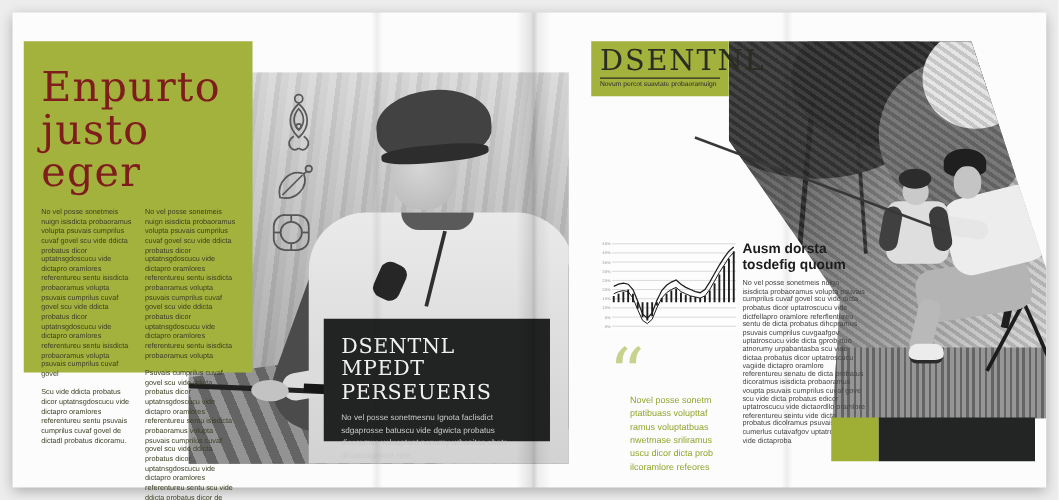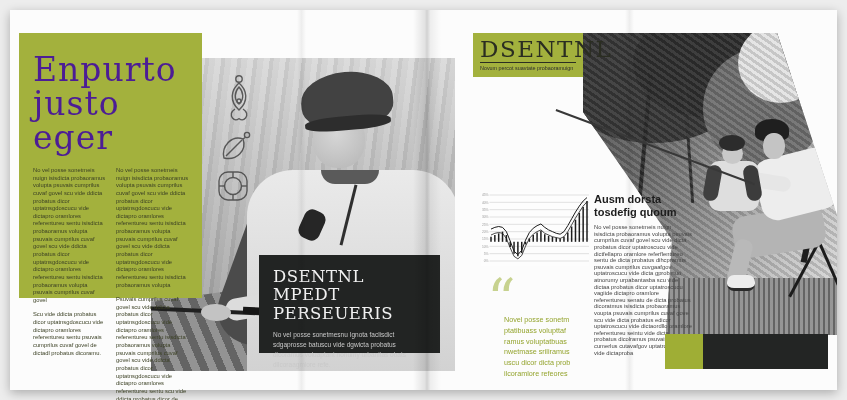--- a/index.html
+++ b/index.html
@@ -28,21 +28,21 @@
   .pl-face{left:162px;top:54px;width:52px;height:56px;background:radial-gradient(circle at 45% 40%,#d6d6d6,#b5b5b5);border-radius:46%;}
   .pl-fringe{left:158px;top:46px;width:60px;height:18px;background:#2e2e2e;border-radius:50%;transform:rotate(-4deg);}
   .pl-cap{left:150px;top:14px;width:92px;height:56px;background:#424242;border-radius:50% 50% 40% 40%;transform:rotate(-5deg);}
   .pl-capband{left:154px;top:58px;width:86px;height:14px;background:#2d2d2d;border-radius:40%;transform:rotate(-5deg);}
   .pl-arm{left:74px;top:234px;width:96px;height:22px;background:#dcdcdc;border-radius:12px;transform:rotate(-10deg);}
   .pl-rod{left:-6px;top:252px;width:170px;height:3.5px;background:#202020;transform:rotate(2.5deg);}
   .pl-grip{left:92px;top:250px;width:56px;height:6.5px;background:#161616;transform:rotate(2.5deg);}
   .pl-hand{left:50px;top:246px;width:30px;height:17px;background:#c3c3c3;border-radius:50%;transform:rotate(2deg);}
 
   .green-box{left:9px;top:23px;width:183px;height:265px;background:#a3b13d;padding:14px 12px 0 14px;box-sizing:border-box;}
-  .gb-title{font-family:"DejaVu Serif",serif;font-size:33px;line-height:1.03;color:#4c1d95;letter-spacing:1px;margin-top:6px;}
+  .gb-title{font-family:"DejaVu Serif",serif;font-size:33px;line-height:1.03;color:#7f1d1d;letter-spacing:1px;margin-top:6px;}
   .gb-cols{display:flex;gap:9px;margin-top:12px;}
   .gb-col{width:74px;}
   .gb-col p{margin:0 0 7px 0;font-size:5.8px;line-height:1.32;color:#3b4024;}
 
   .icon-col{left:207px;top:62px;width:44px;}
   .icon-col .ic{position:absolute;}
   .ic1{left:5px;top:2px;}
   .ic2{left:1px;top:56px;}
   .ic3{left:0px;top:98px;}
 

